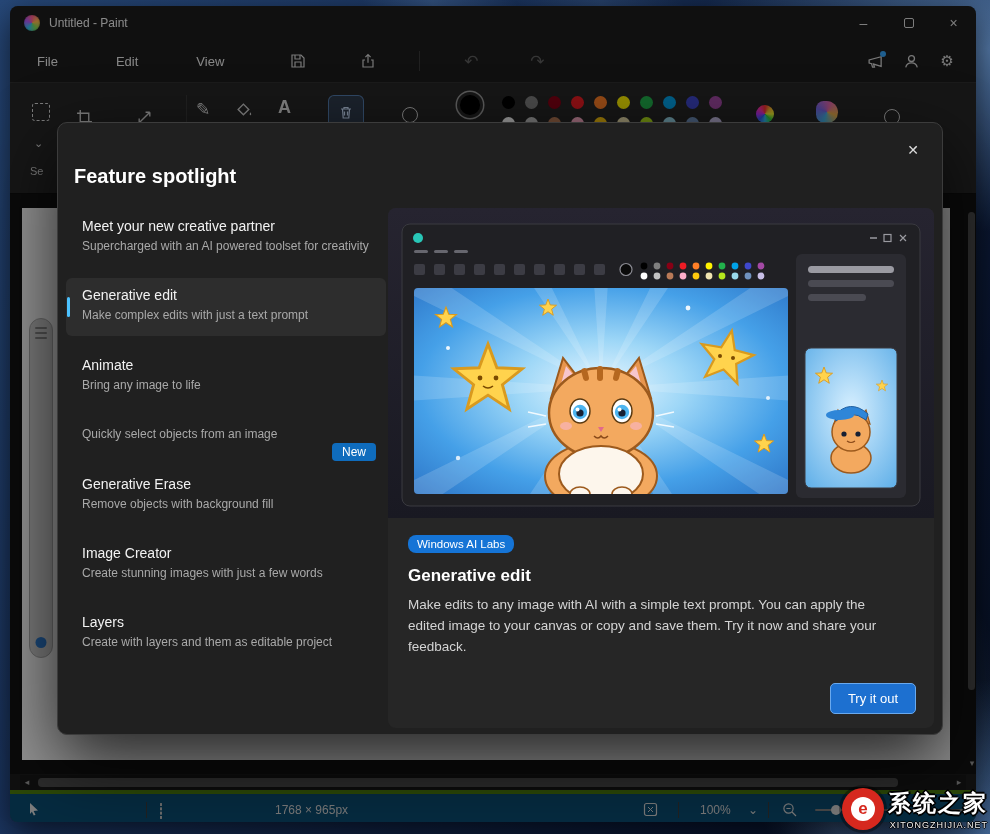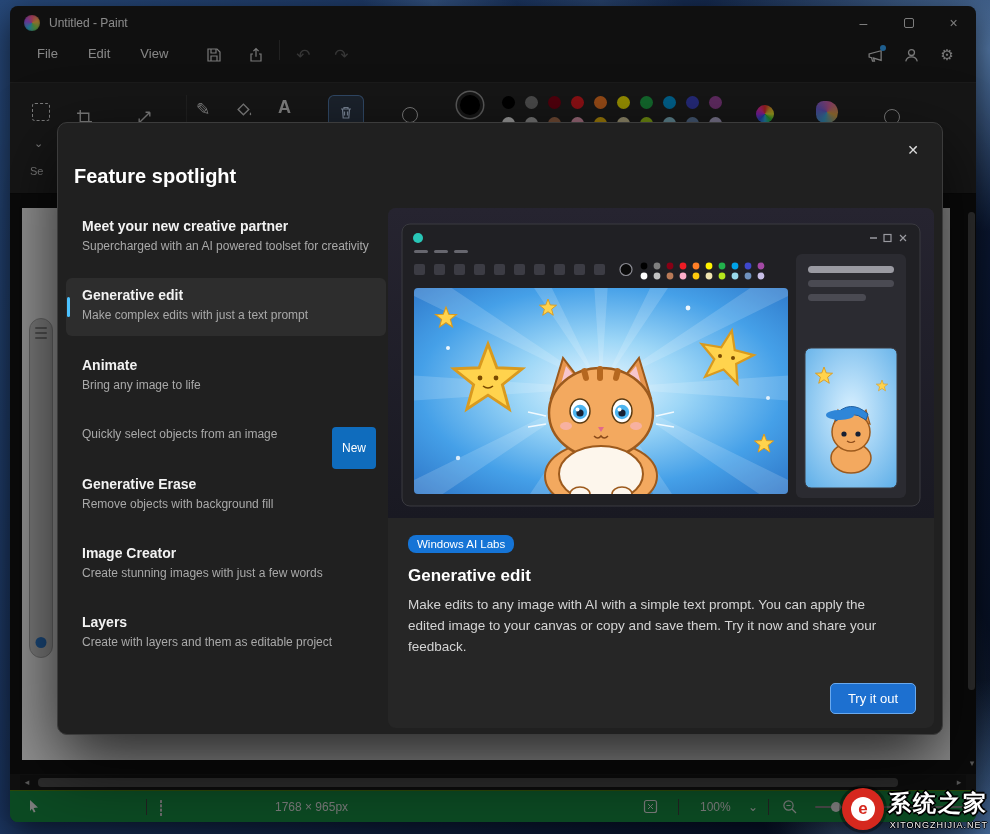--- a/index.html
+++ b/index.html
@@ -25,21 +25,21 @@
   .titlebar { position:relative; height:34px; display:flex; align-items:center; }
   .app-icon { width:16px; height:16px; margin-left:14px; border-radius:50%;
     background:conic-gradient(#ff5f8f,#ffb84d,#7ed957,#35c3f3,#b05cff,#ff5f8f);
     box-shadow:inset 0 0 0 3px #1c1c1c00, inset 0 0 2px rgba(0,0,0,.4); }
   .title-text { margin-left:9px; font-size:12px; color:#ececec; }
   .win-btns { position:absolute; right:0; top:0; height:34px; display:flex; }
   .win-btn { width:45px; height:34px; display:flex; align-items:center; justify-content:center;
     color:#d8d8d8; font-size:14px; }
   .max-glyph { width:10px; height:10px; border:1.2px solid #d8d8d8; border-radius:2px; }
 
-  .menubar { position:relative; height:42px; display:flex; align-items:flex-start; padding:0 14px 0 12px; }
+  .menubar { position:relative; height:42px; display:flex; align-items:center; padding:0 14px 0 12px;gap:28px; }
   .menu-item { padding:6px 15px; font-size:13px; color:#e6e6e6; border-radius:5px; }
   .mb-icon { width:30px; height:30px; display:flex; align-items:center; justify-content:center; border-radius:5px; }
   .mb-sep { width:1px; height:20px; background:#3a3a3a; margin:0 8px; }
   .dim-glyph { color:#5d5d5d; font-size:17px; }
   .right-group { margin-left:auto; display:flex; align-items:center; gap:6px; }
   .notif-dot { position:absolute; top:5px; right:4px; width:6px; height:6px; border-radius:50%; background:#35a3f5; }
 
   .ribbon { position:relative; height:112px; background:#262626;
     border-top:1px solid #303030; border-bottom:1px solid #0e0e0e; }
   .rb { position:absolute; display:flex; align-items:center; justify-content:center; color:#dcdcdc; }
@@ -72,46 +72,46 @@
 
   .vscroll { position:absolute; left:956px; top:198px; width:12px; height:566px; }
   .vscroll-thumb { position:absolute; left:2px; top:8px; width:7px; height:478px; background:#4d4d4d; border-radius:4px; }
   .vscroll-arrow { position:absolute; bottom:2px; left:0; width:12px; text-align:center; font-size:9px; color:#9a9a9a; }
 
   .hscroll { position:absolute; left:10px; bottom:32px; width:946px; height:15px; background:#181818; }
   .hs-arrow { position:absolute; top:1px; width:14px; height:13px; text-align:center; font-size:9px; color:#9a9a9a; line-height:13px; }
   .hscroll-thumb { position:absolute; left:18px; top:3px; width:860px; height:9px; background:#4d4d4d; border-radius:4px; }
 
   
-  .statusbar { position:absolute; left:0; bottom:0; width:966px; height:32px; background:#15803d;
-    border-top:1px solid #4d7c0f; }
+  .statusbar { position:absolute; left:0; bottom:0; width:966px; height:32px; background:#0c4a6e;
+    border-top:4px solid #4d7c0f; }
   .sb { position:absolute; color:#cfcfcf; font-size:12px; }
   .sb-div { position:absolute; width:1px; height:16px; background:#3a3a3a; top:8px; }
   .sel-size-icon { width:12px; height:12px; border:1px dashed #b9b9b9; border-radius:2px; }
   .slider-track { position:absolute; left:805px; top:15px; width:148px; height:2px; background:#7a7a7a; border-radius:1px; }
   .slider-thumb { position:absolute; left:16px; top:-4px; width:10px; height:10px; border-radius:50%; background:#cfcfcf; }
 
   
   .scrim { position:absolute; inset:0; background:rgba(0,0,0,.42); z-index:4; }
   .dialog { position:absolute; left:57px; top:122px; width:886px; height:613px; z-index:10;
     background:#202020; border:1px solid #3c3c3c; border-radius:10px;
     box-shadow:0 26px 70px rgba(0,0,0,.75); }
   .dlg-close { position:absolute; right:14px; top:12px; width:30px; height:30px; border-radius:5px;
     display:flex; align-items:center; justify-content:center; color:#dcdcdc; font-size:14px; }
   .dlg-title { position:absolute; left:16px; top:42px; font-size:20px; font-weight:700; color:#ffffff; }
 
   .fs-list { position:absolute; left:8px; top:86px; width:320px; }
   .fs-item { position:relative; padding:9px 16px 11px; border-radius:6px; margin-bottom:12px; }
-  .fs-item .t { font-size:14px; font-weight:700; color:#f2f2f2; margin-bottom:4px; }
+  .fs-item .t { font-size:14px; font-weight:400; color:#f2f2f2; margin-bottom:4px; }
   .fs-item .d { font-size:12px; color:#a9a9a9; line-height:1.45; }
   .fs-item.selected { background:#2d2d2d; }
   .fs-item.selected::before { content:""; position:absolute; left:1px; top:50%; transform:translateY(-50%);
     width:3px; height:20px; border-radius:2px; background:#4cc2ff; }
-  .badge-new { position:absolute; right:10px; top:10px; background:#0f6cbd; color:#fff;
-    font-size:12px; padding:14px 10px; border-radius:4px; }
+  .badge-new { position:absolute; right:10px; top:26px; background:#0f6cbd; color:#fff;
+    font-size:12px; padding:2px 10px; border-radius:4px; }
 
   .fs-detail { position:absolute; left:330px; top:85px; width:546px; height:520px;
     background:#262626; border-radius:8px; overflow:hidden; }
   .preview { display:block; width:546px; height:310px; }
   .detail-body { padding:16px 20px 0; }
   .ai-badge { display:inline-block; background:#1574d6; color:#fff; font-size:11.5px;
     padding:3px 9px; border-radius:8px; }
   .detail-h { font-size:17px; font-weight:700; color:#ffffff; margin-top:13px; }
   .detail-p { font-size:13.5px; color:#d4d4d4; line-height:1.55; margin-top:9px; max-width:488px; }
   .try-btn { position:absolute; right:18px; bottom:14px; background:#1d70d0; color:#fff;

